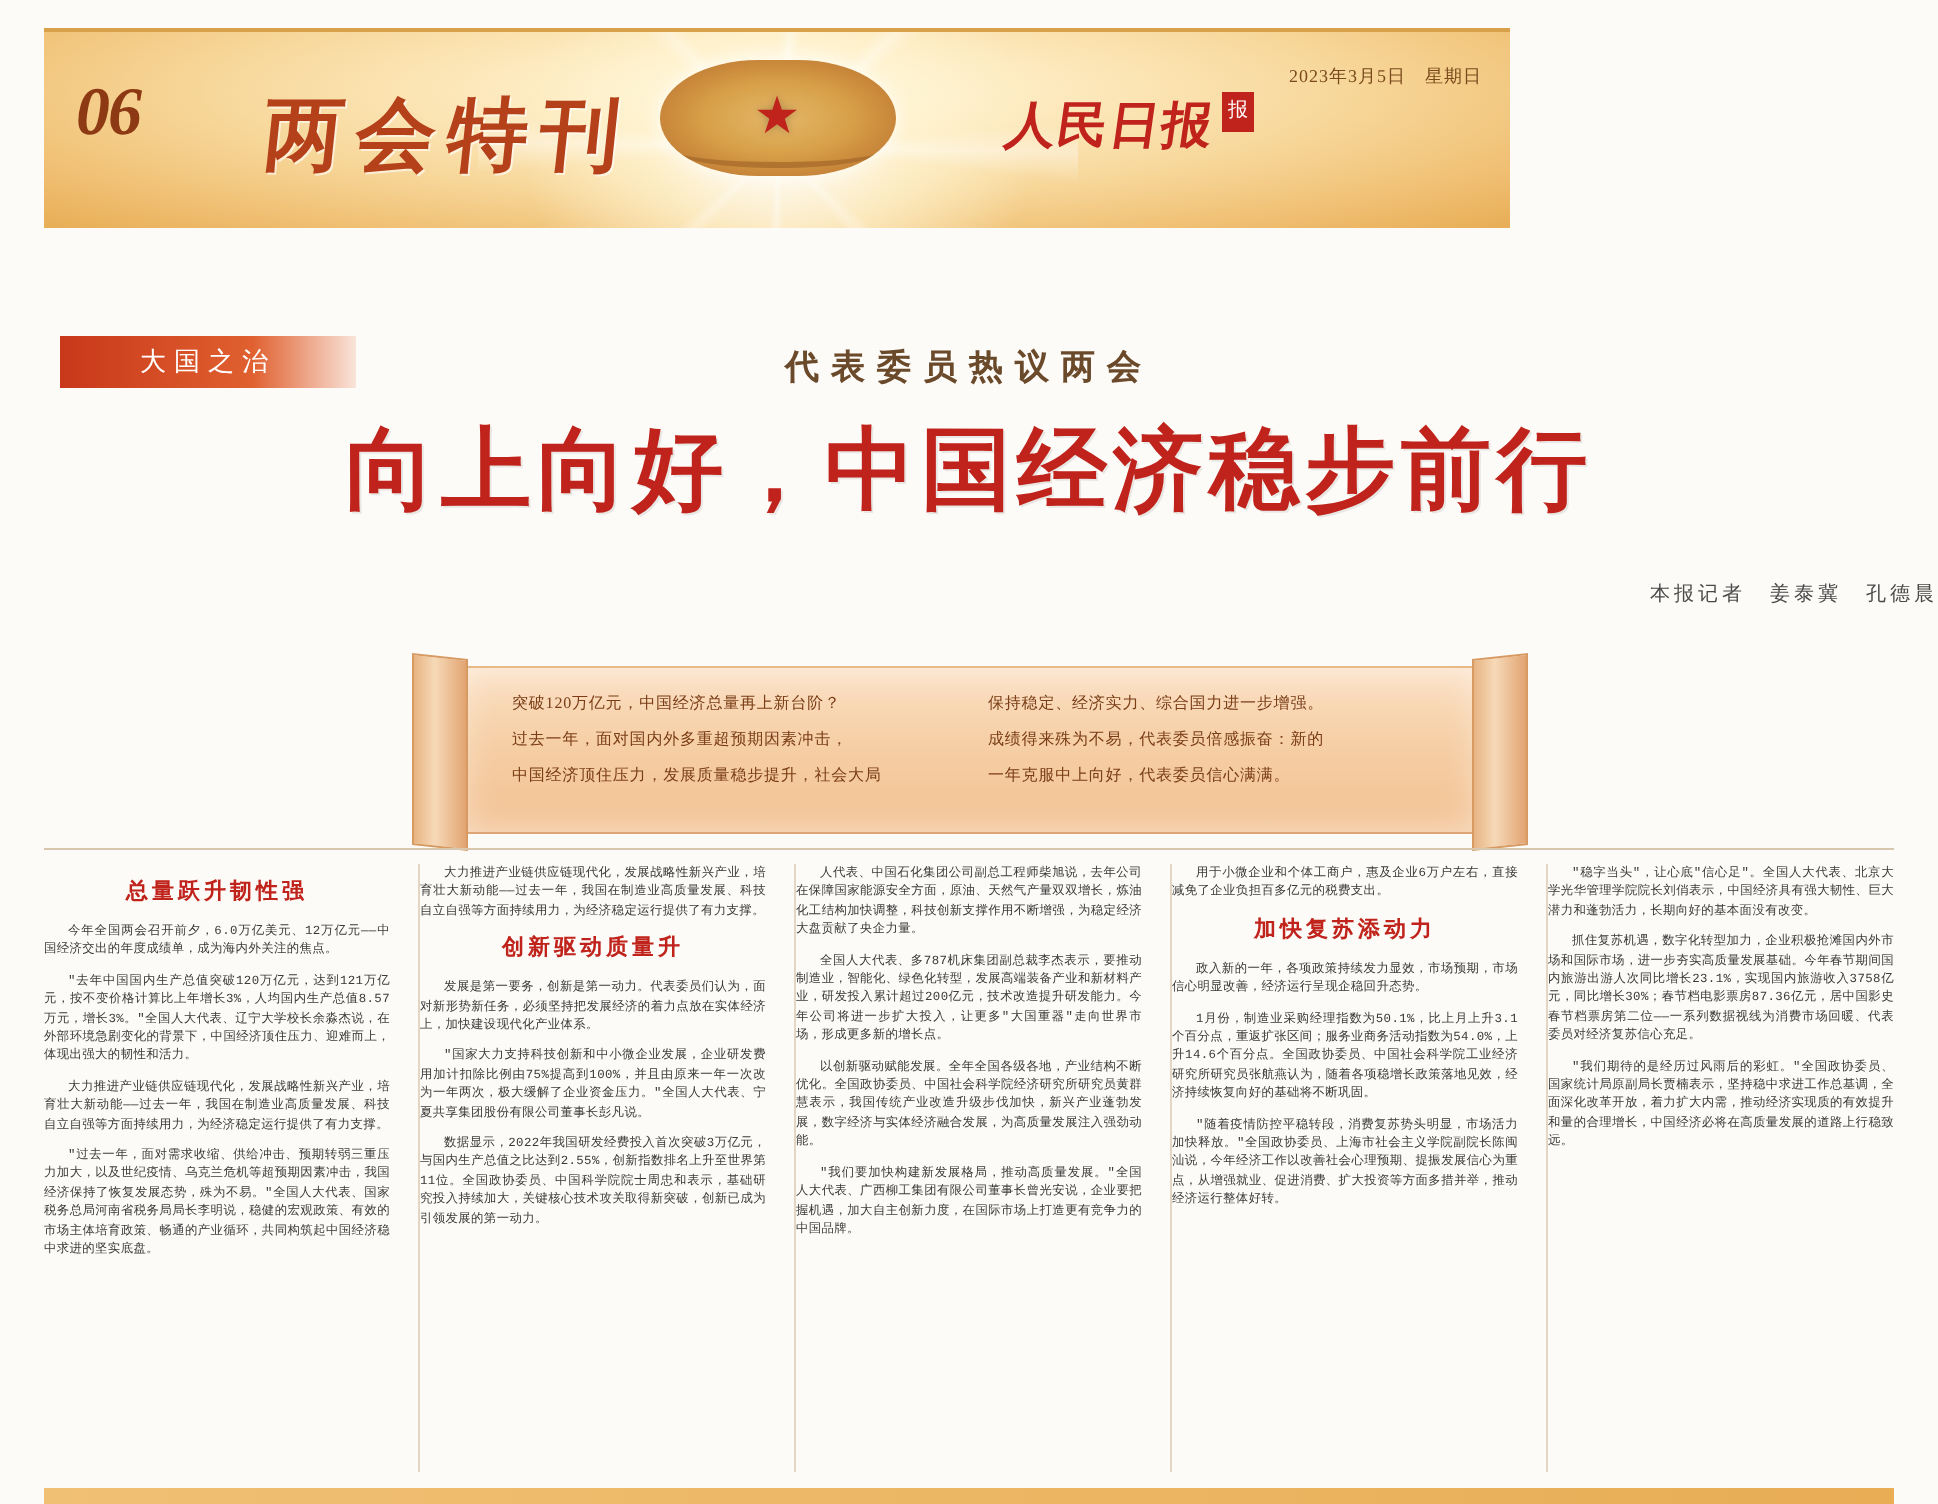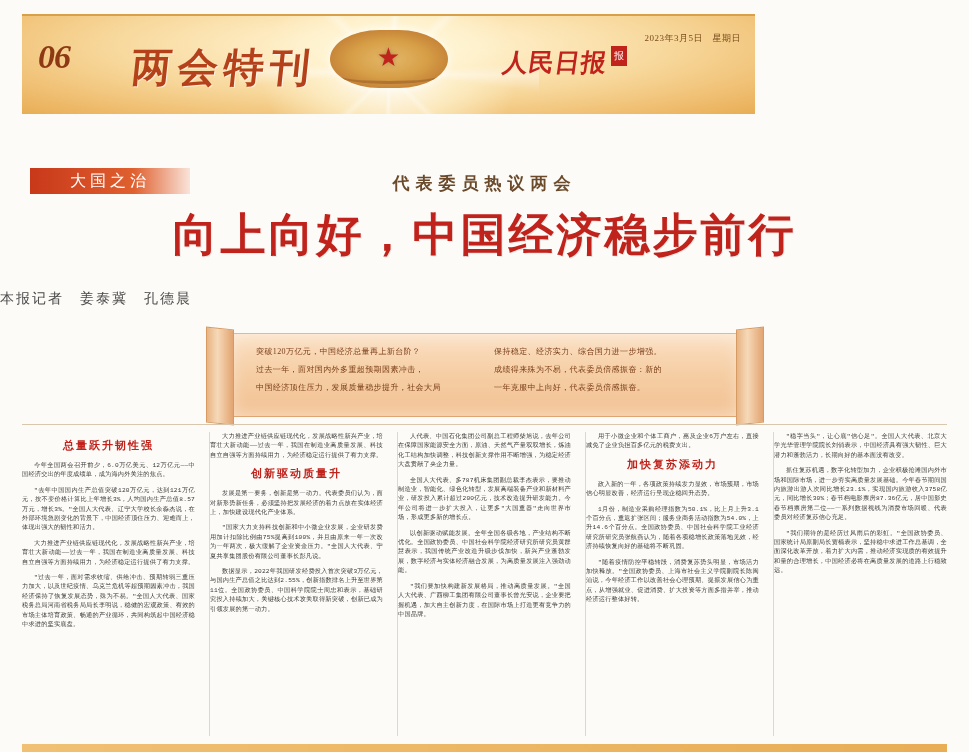--- a/index.html
+++ b/index.html
@@ -81,38 +81,38 @@
   .paper-badge{
     position:absolute;right:128px;top:30px;width:16px;height:20px;
     background:#c0231c;color:#fff;font-size:10px;line-height:20px;text-align:center;
   }
   .mast-date{
     position:absolute;right:14px;top:16px;
     font-size:9px;color:#7a4a1c;letter-spacing:.5px;
   }
   
   .column-tag{
-    position:absolute;left:30px;top:168px;width:160px;height:26px;
+    position:absolute;left:30px;top:168px;width:148px;height:26px;
     background:linear-gradient(90deg,#c8381a 0%, #e0602f 65%, rgba(224,96,47,.15) 100%);
-    color:#fff;font-size:16px;letter-spacing:4px;
+    color:#fff;font-size:13px;letter-spacing:4px;
     line-height:26px;text-align:center;
   }
   .shoulder{
     position:absolute;left:0;right:0;top:172px;text-align:center;
     font-size:17px;color:#6a4a2a;letter-spacing:6px;font-weight:bold;
   }
   .headline{
     position:absolute;left:0;right:0;top:205px;text-align:center;
     font-size:45px;font-weight:bold;color:#c0231c;
     font-family:"DejaVu Serif", serif;letter-spacing:3px;
     text-shadow:1px 1px 0 rgba(0,0,0,.08);
   }
   .byline{
-    position:absolute;left:0;right:0;top:290px;text-align:left;
-    font-size:14px;color:#4a4a4a;letter-spacing:2px;
+    position:absolute;left:0;right:0;top:290px;text-align:right;
+    font-size:10px;color:#4a4a4a;letter-spacing:2px;
   }
   
   .scroll{
     position:absolute;left:230px;top:333px;width:510px;height:82px;
     background:linear-gradient(180deg,#fbe0c4 0%, #f6cfa6 45%, #f2c192 100%);
     border-top:1px solid #e8b887;border-bottom:1px solid #dda474;
     box-shadow:inset 0 0 18px rgba(255,255,255,.55);
   }
   .scroll:before,.scroll:after{
     content:"";position:absolute;top:-6px;width:26px;height:94px;
@@ -177,21 +177,21 @@
   <div class="scroll">
     <div class="scroll-text">
       <div class="scroll-col">
         <p>突破120万亿元，中国经济总量再上新台阶？</p>
         <p>过去一年，面对国内外多重超预期因素冲击，</p>
         <p>中国经济顶住压力，发展质量稳步提升，社会大局</p>
       </div>
       <div class="scroll-col">
         <p>保持稳定、经济实力、综合国力进一步增强。</p>
         <p>成绩得来殊为不易，代表委员倍感振奋：新的</p>
-        <p>一年克服中上向好，代表委员倍感振奋。</p>
+        <p>一年克服中上向好，代表委员信心满满。</p>
       </div>
     </div>
   </div>
 
   <div class="body-rule"></div>
 
   <div class="cols">
 
     <div class="col">
       <div class="subhead">总量跃升韧性强</div>

